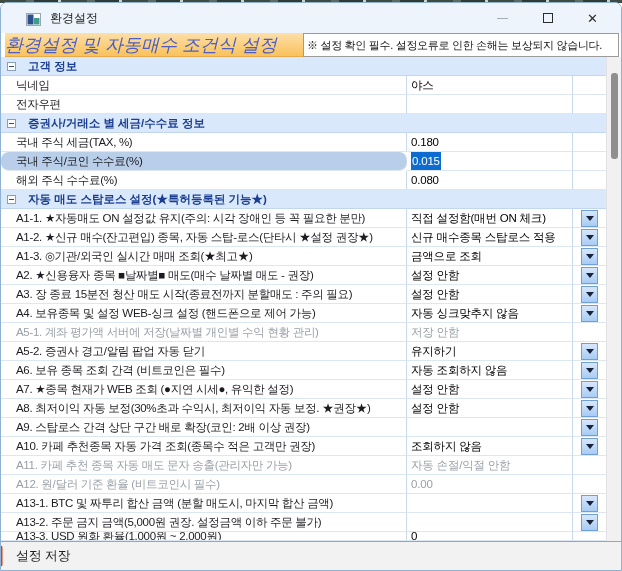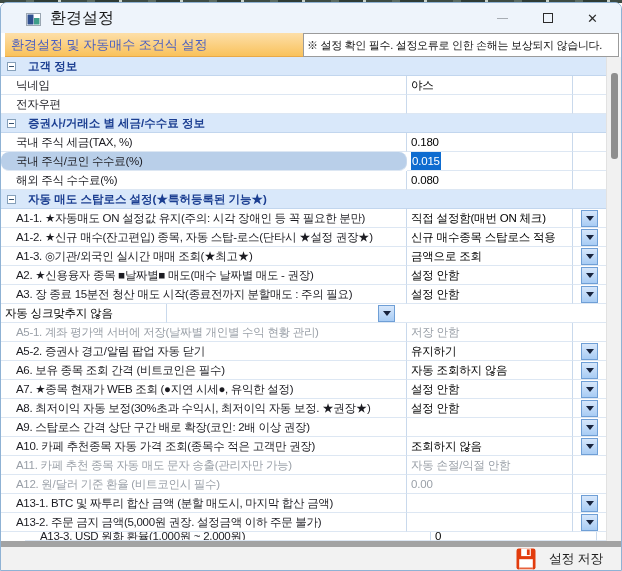--- a/index.html
+++ b/index.html
@@ -9,41 +9,41 @@
   .behind-strip { position:absolute; top:0; left:0; right:0; height:3px;
     background:repeating-linear-gradient(90deg,#3d4b43 0 26px,#5c6b60 26px 34px,#2e3b34 34px 58px,#c9d2c9 58px 61px); }
 
   .window { position:absolute; top:2px; left:0; right:0; bottom:0;
     background:#fff; border:1px solid #8fb2d4; border-radius:7px 7px 0 0; overflow:hidden;
     display:flex; flex-direction:column; }
 
   
   .titlebar { height:30px; flex:0 0 30px; background:#eef4fb; display:flex; align-items:center; position:relative; }
   .app-icon { margin-left:25px; width:15px; height:13px; display:inline-block; }
-  .win-title { margin-left:9px; font-size:16px; color:#1a1a1a; }
+  .win-title { margin-left:9px; font-size:12px; color:#1a1a1a; }
   .tb-btns { position:absolute; right:6px; top:0; height:100%; display:flex; }
   .tb-btn { width:45px; height:100%; display:flex; align-items:center; justify-content:center; cursor:default; }
   .min-glyph { width:11px; height:1px; background:#a7adb4; }
   .max-glyph { width:10px; height:10px; border:1.4px solid #2b2b2b; }
   .close-glyph { font-size:13px; color:#2b2b2b; line-height:1; }
 
   
   .headerrow { height:24px; flex:0 0 24px; display:flex; align-items:stretch; background:#fff; position:relative; }
   .tab { width:298px; margin-left:4px; background:linear-gradient(#fddfa9,#f9c25c);
-    color:#4a5fc1; font-size:13px; display:flex; align-items:center; padding-left:6px;
-    border-bottom:1px solid #e8a948; white-space:nowrap; overflow:hidden; }
+    color:#4a5fc1; font-size:18px; display:flex; align-items:center; 
+    border-bottom:1px solid #e8a948; white-space:nowrap; overflow:hidden;font-style:italic; }
   .notice { flex:1; margin-right:2px; border:1px solid #9b9b9b; background:#fff; color:#111;
     font-size:11px; font-weight:400; display:flex; align-items:center; padding-left:3px;
     white-space:nowrap; overflow:hidden; letter-spacing:-0.3px; }
 
   
   .grid { flex:1; position:relative; background:#fff; overflow:hidden; }
   .rows { position:absolute; top:0; left:0; right:15px; bottom:0; }
   .row { display:flex; height:19px; flex:0 0 19px; align-items:stretch; }
-  .row.partial { height:9px; flex:0 0 9px; overflow:hidden;margin-left:24px; }
+  .row.partial { height:9px; flex:0 0 9px; overflow:hidden; }
 
   .row.section { background:#d9e8fa; border-bottom:1px solid #c2d6ee; align-items:center; }
   .collapse-box { width:9px; height:9px; border:1px solid #86a0ba; background:#fff; margin-left:6px; position:relative; flex:0 0 9px; }
   .collapse-box::after { content:""; position:absolute; left:1px; right:1px; top:3px; height:1px; background:#35506e; }
   .sec-label { margin-left:12px; font-size:11.5px; font-weight:700; color:#1b3e91; white-space:nowrap; overflow:hidden; }
 
   .cell { border-bottom:1px solid #dde7f3; overflow:hidden; white-space:nowrap; display:flex; align-items:center; }
   .cell-label { width:406px; flex:0 0 406px; padding-left:15px; font-size:11.5px; color:#1c1c22;
     border-right:1px solid #c9d9ec; letter-spacing:-0.3px; }
   .cell-value { width:166px; flex:0 0 166px; padding-left:4px; font-size:11.5px; color:#000;
@@ -55,22 +55,22 @@
   .sel-text { background:#0e6cd0; color:#fff; padding:16px 1px; }
 
   .dd-btn { width:17px; height:17px; background:linear-gradient(#d7e7fb,#a8ccf4);
     border:1px solid #6f9fd6; display:flex; align-items:center; justify-content:center; }
   .dd-tri { width:0; height:0; border-left:4px solid transparent; border-right:4px solid transparent; border-top:5px solid #17233d; }
 
   .scrollbar { position:absolute; top:0; right:0; bottom:0; width:15px; background:#f1f1f1; border-left:1px solid #e2e2e2; }
   .scroll-thumb { position:absolute; left:4px; width:7px; top:16px; height:86px; background:#8f8f8f; border-radius:3px; }
 
   
-  .footer { height:29px; flex:0 0 29px; background:#f2f2f2; border-top:6px solid #a3a3a3;
-    display:flex; align-items:center; justify-content:flex-end; }
+  .footer { height:29px; flex:0 0 29px; background:#f2f2f2; border-top:1px solid #a3a3a3;
+    display:flex; align-items:center; justify-content:flex-start; }
   .save-btn { display:flex; align-items:center; gap:13px; transform:translateX(-18px); cursor:default; }
   .save-label { font-size:13px; color:#1e1e1e; letter-spacing:-0.3px; }
 </style>
 </head>
 <body>
 
 <div class="behind-strip"></div>
 
 <div class="window">
 
@@ -181,20 +181,21 @@
         <div class="row item">
           <div class="cell cell-label">A3. 장 종료 15분전 청산 매도 시작(종료전까지 분할매도 : 주의 필요)</div>
           <div class="cell cell-value">설정 안함</div>
           <div class="cell cell-dd">
             <div class="dd-btn">
               <div class="dd-tri"></div>
             </div>
           </div>
         </div>
         <div class="row item">
+          <div class="cell cell-label">A4. 보유종목 및 설정 WEB-싱크 설정 (핸드폰으로 제어 가능)</div>
           <div class="cell cell-value">자동 싱크맞추지 않음</div>
           <div class="cell cell-dd">
             <div class="dd-btn">
               <div class="dd-tri"></div>
             </div>
           </div>
         </div>
         <div class="row item disabled">
           <div class="cell cell-label">A5-1. 계좌 평가액 서버에 저장(날짜별 개인별 수익 현황 관리)</div>
           <div class="cell cell-value">저장 안함</div>

